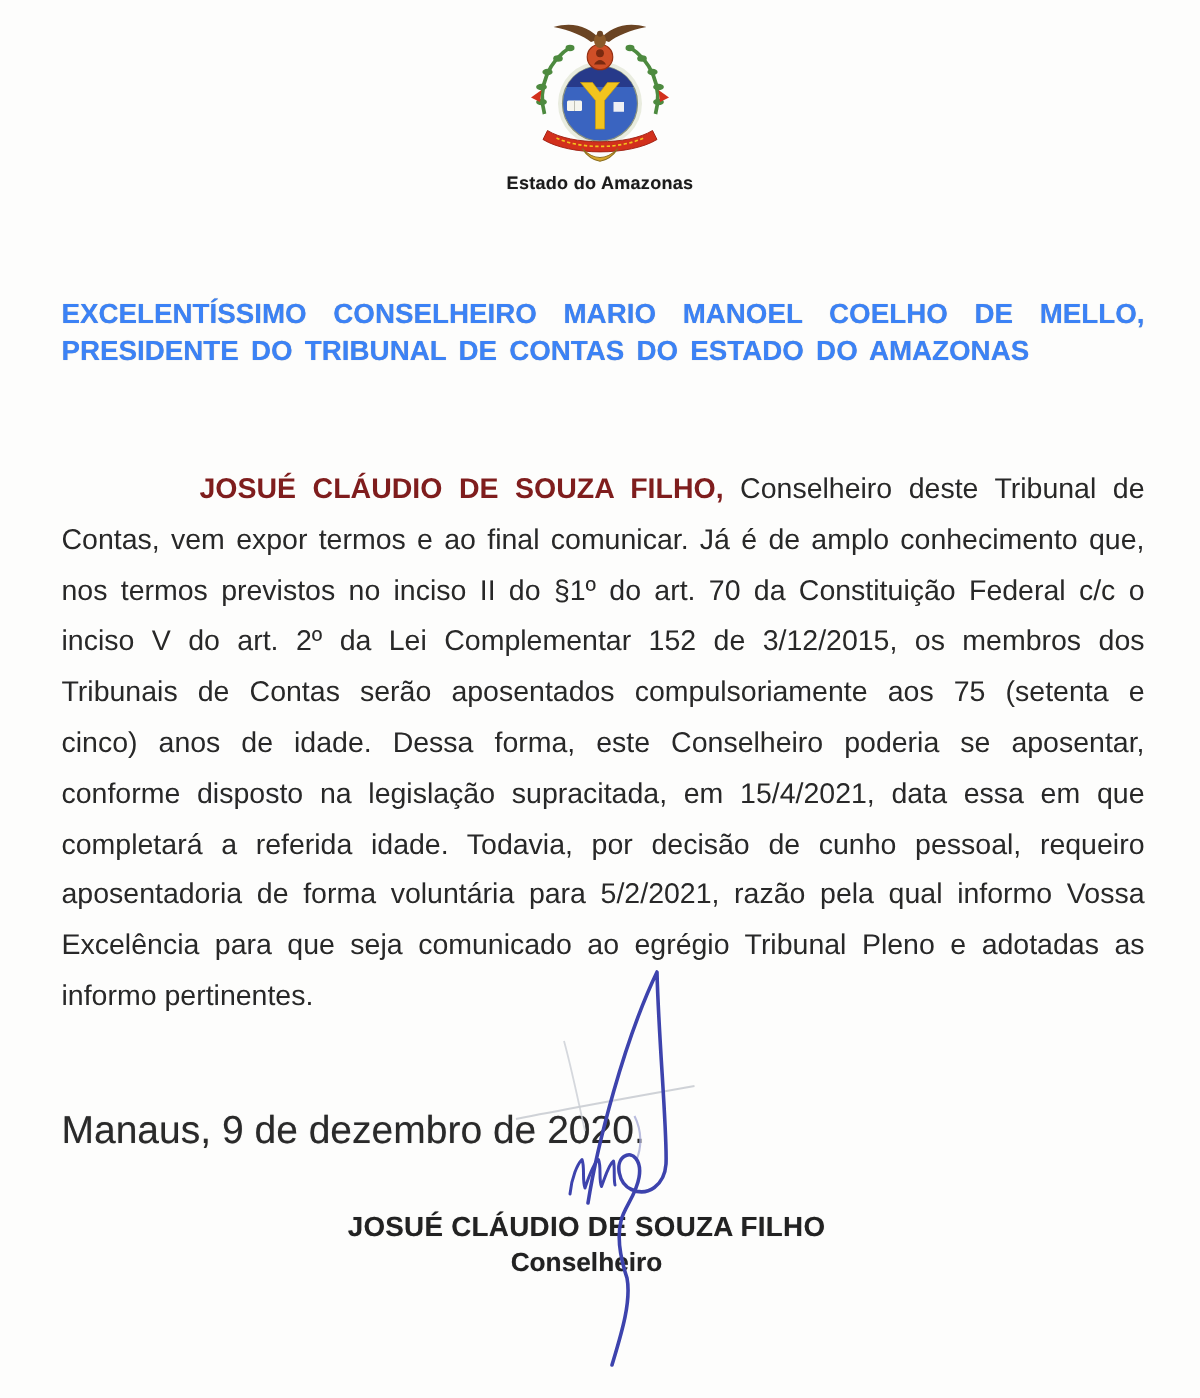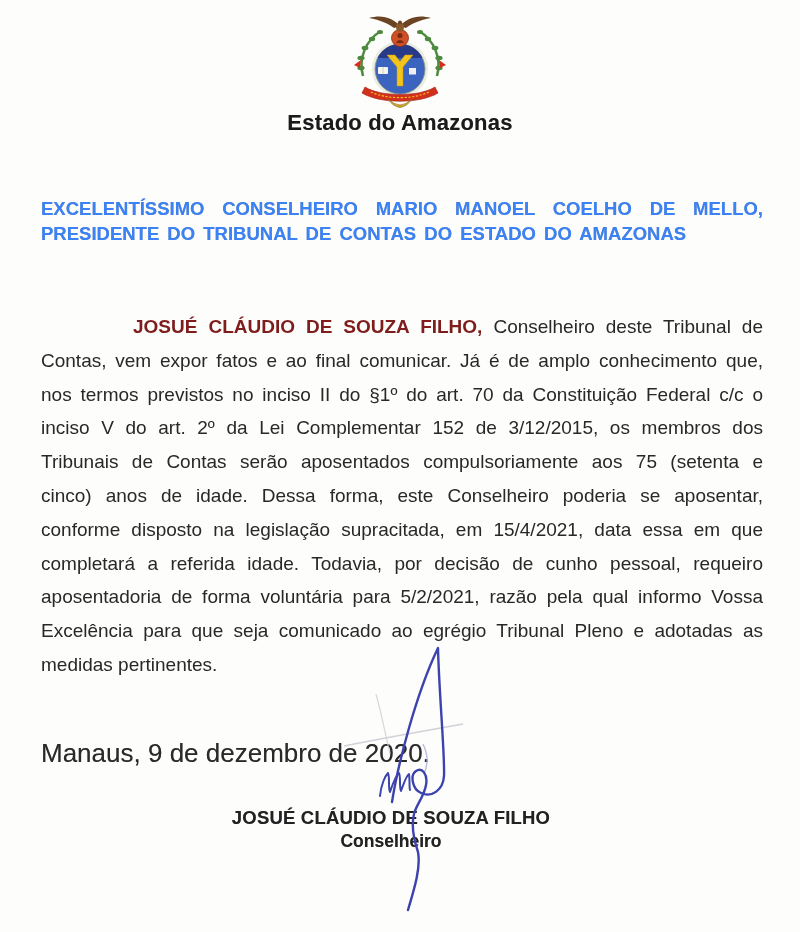--- a/index.html
+++ b/index.html
@@ -11,21 +11,21 @@
     overflow:hidden;
   }
   .page{position:relative;width:800px;height:932px;}
 
   
   .crest{position:absolute;left:341px;top:12px;width:118px;height:96px;}
 
   
   .org-block{
     position:absolute;left:0;top:112px;width:100%;
-    text-align:center;font-weight:700;font-size:22px;line-height:21px;
+    text-align:center;font-weight:700;font-size:12px;line-height:21px;
     color:#1b1b1b;letter-spacing:.2px;
   }
 
   
   .addressee{
     position:absolute;left:41px;top:196px;width:722px;
     font-weight:700;font-size:18.5px;line-height:25px;color:#3b82f6;
   }
   .addr-line{text-align:justify;text-align-last:justify;}
   .addr-line.last{text-align-last:left;word-spacing:3px;}
@@ -124,30 +124,30 @@
     <div class="addr-line">EXCELENTÍSSIMO CONSELHEIRO MARIO MANOEL COELHO DE MELLO,</div>
     <div class="addr-line last">PRESIDENTE DO TRIBUNAL DE CONTAS DO ESTADO DO AMAZONAS</div>
   </div>
 
   <div class="body">
     <div class="body-first">
       <span class="lead">JOSUÉ CLÁUDIO DE SOUZA FILHO,</span>
       <span>Conselheiro deste Tribunal de</span>
     </div>
     <div id="body-lines">
-        <div class="body-line">Contas, vem expor fatos e ao final comunicar. Já é de amplo conhecimento que,</div>
+        <div class="body-line">Contas, vem expor termos e ao final comunicar. Já é de amplo conhecimento que,</div>
         <div class="body-line">nos termos previstos no inciso II do §1º do art. 70 da Constituição Federal c/c o</div>
         <div class="body-line">inciso V do art. 2º da Lei Complementar 152 de 3/12/2015, os membros dos</div>
         <div class="body-line">Tribunais de Contas serão aposentados compulsoriamente aos 75 (setenta e</div>
         <div class="body-line">cinco) anos de idade. Dessa forma, este Conselheiro poderia se aposentar,</div>
         <div class="body-line">conforme disposto na legislação supracitada, em 15/4/2021, data essa em que</div>
         <div class="body-line">completará a referida idade. Todavia, por decisão de cunho pessoal, requeiro</div>
         <div class="body-line">aposentadoria de forma voluntária para 5/2/2021, razão pela qual informo Vossa</div>
         <div class="body-line">Excelência para que seja comunicado ao egrégio Tribunal Pleno e adotadas as</div>
-        <div class="body-line">medidas pertinentes.</div>
+        <div class="body-line">informo pertinentes.</div>
       </div>
   </div>
 
   <div class="date soft">Manaus, 9 de dezembro de 2020.</div>
 
   <div class="sign-block soft">
     <div class="sign-name">JOSUÉ CLÁUDIO DE SOUZA FILHO</div>
     <div class="sign-title">Conselheiro</div>
   </div>
 

